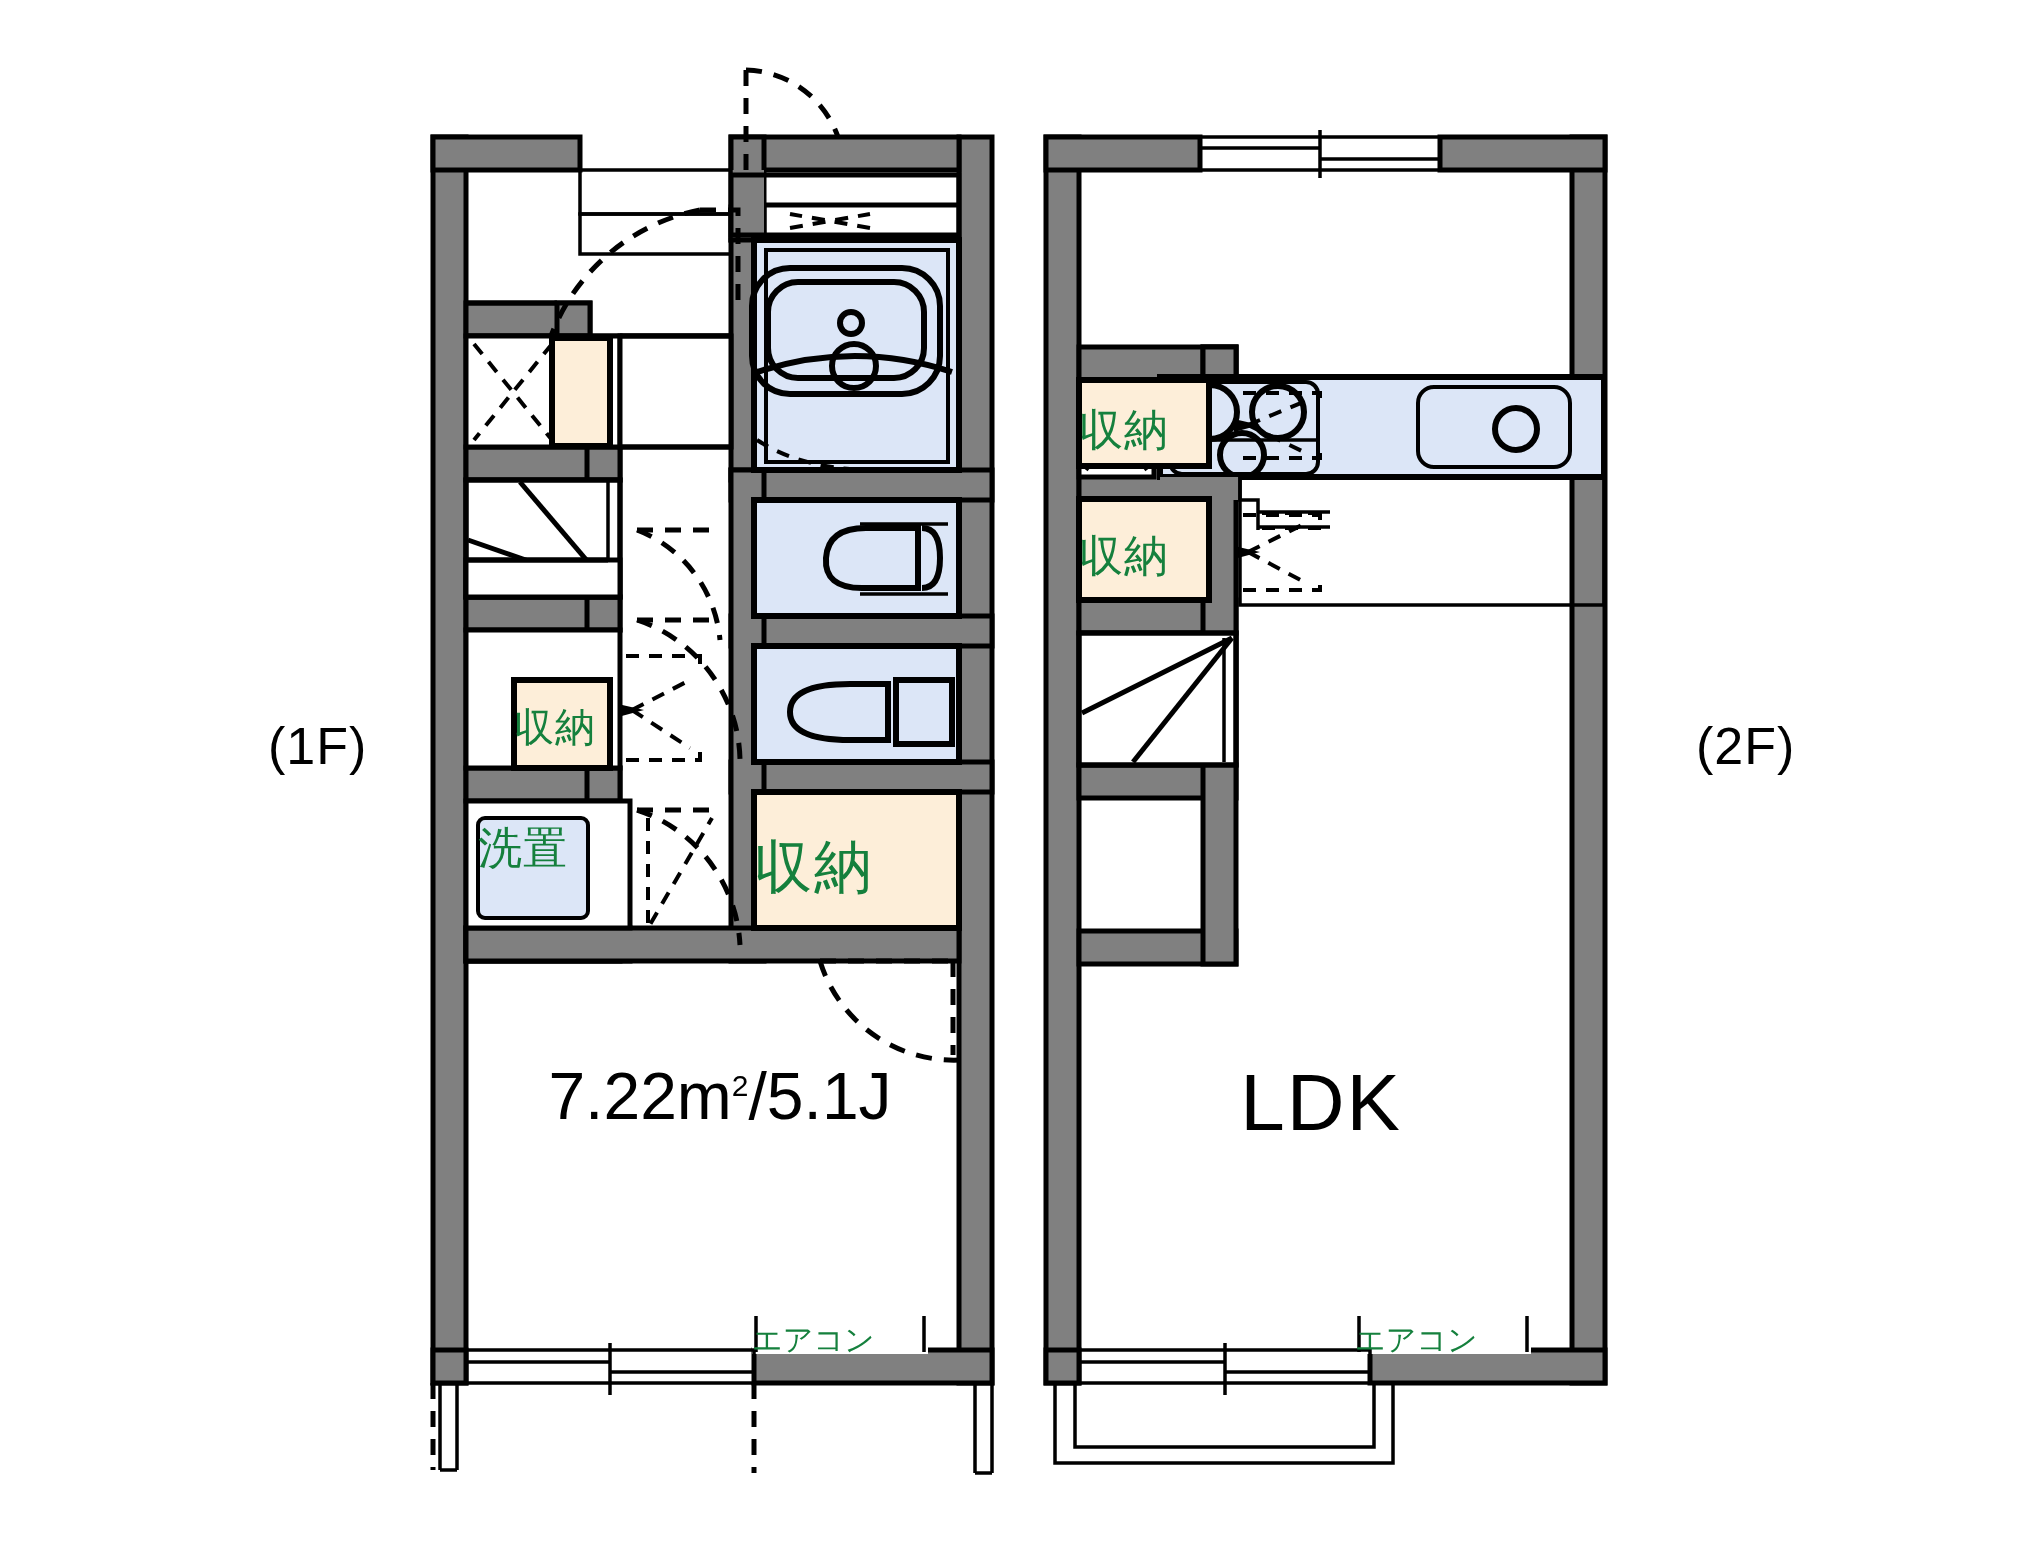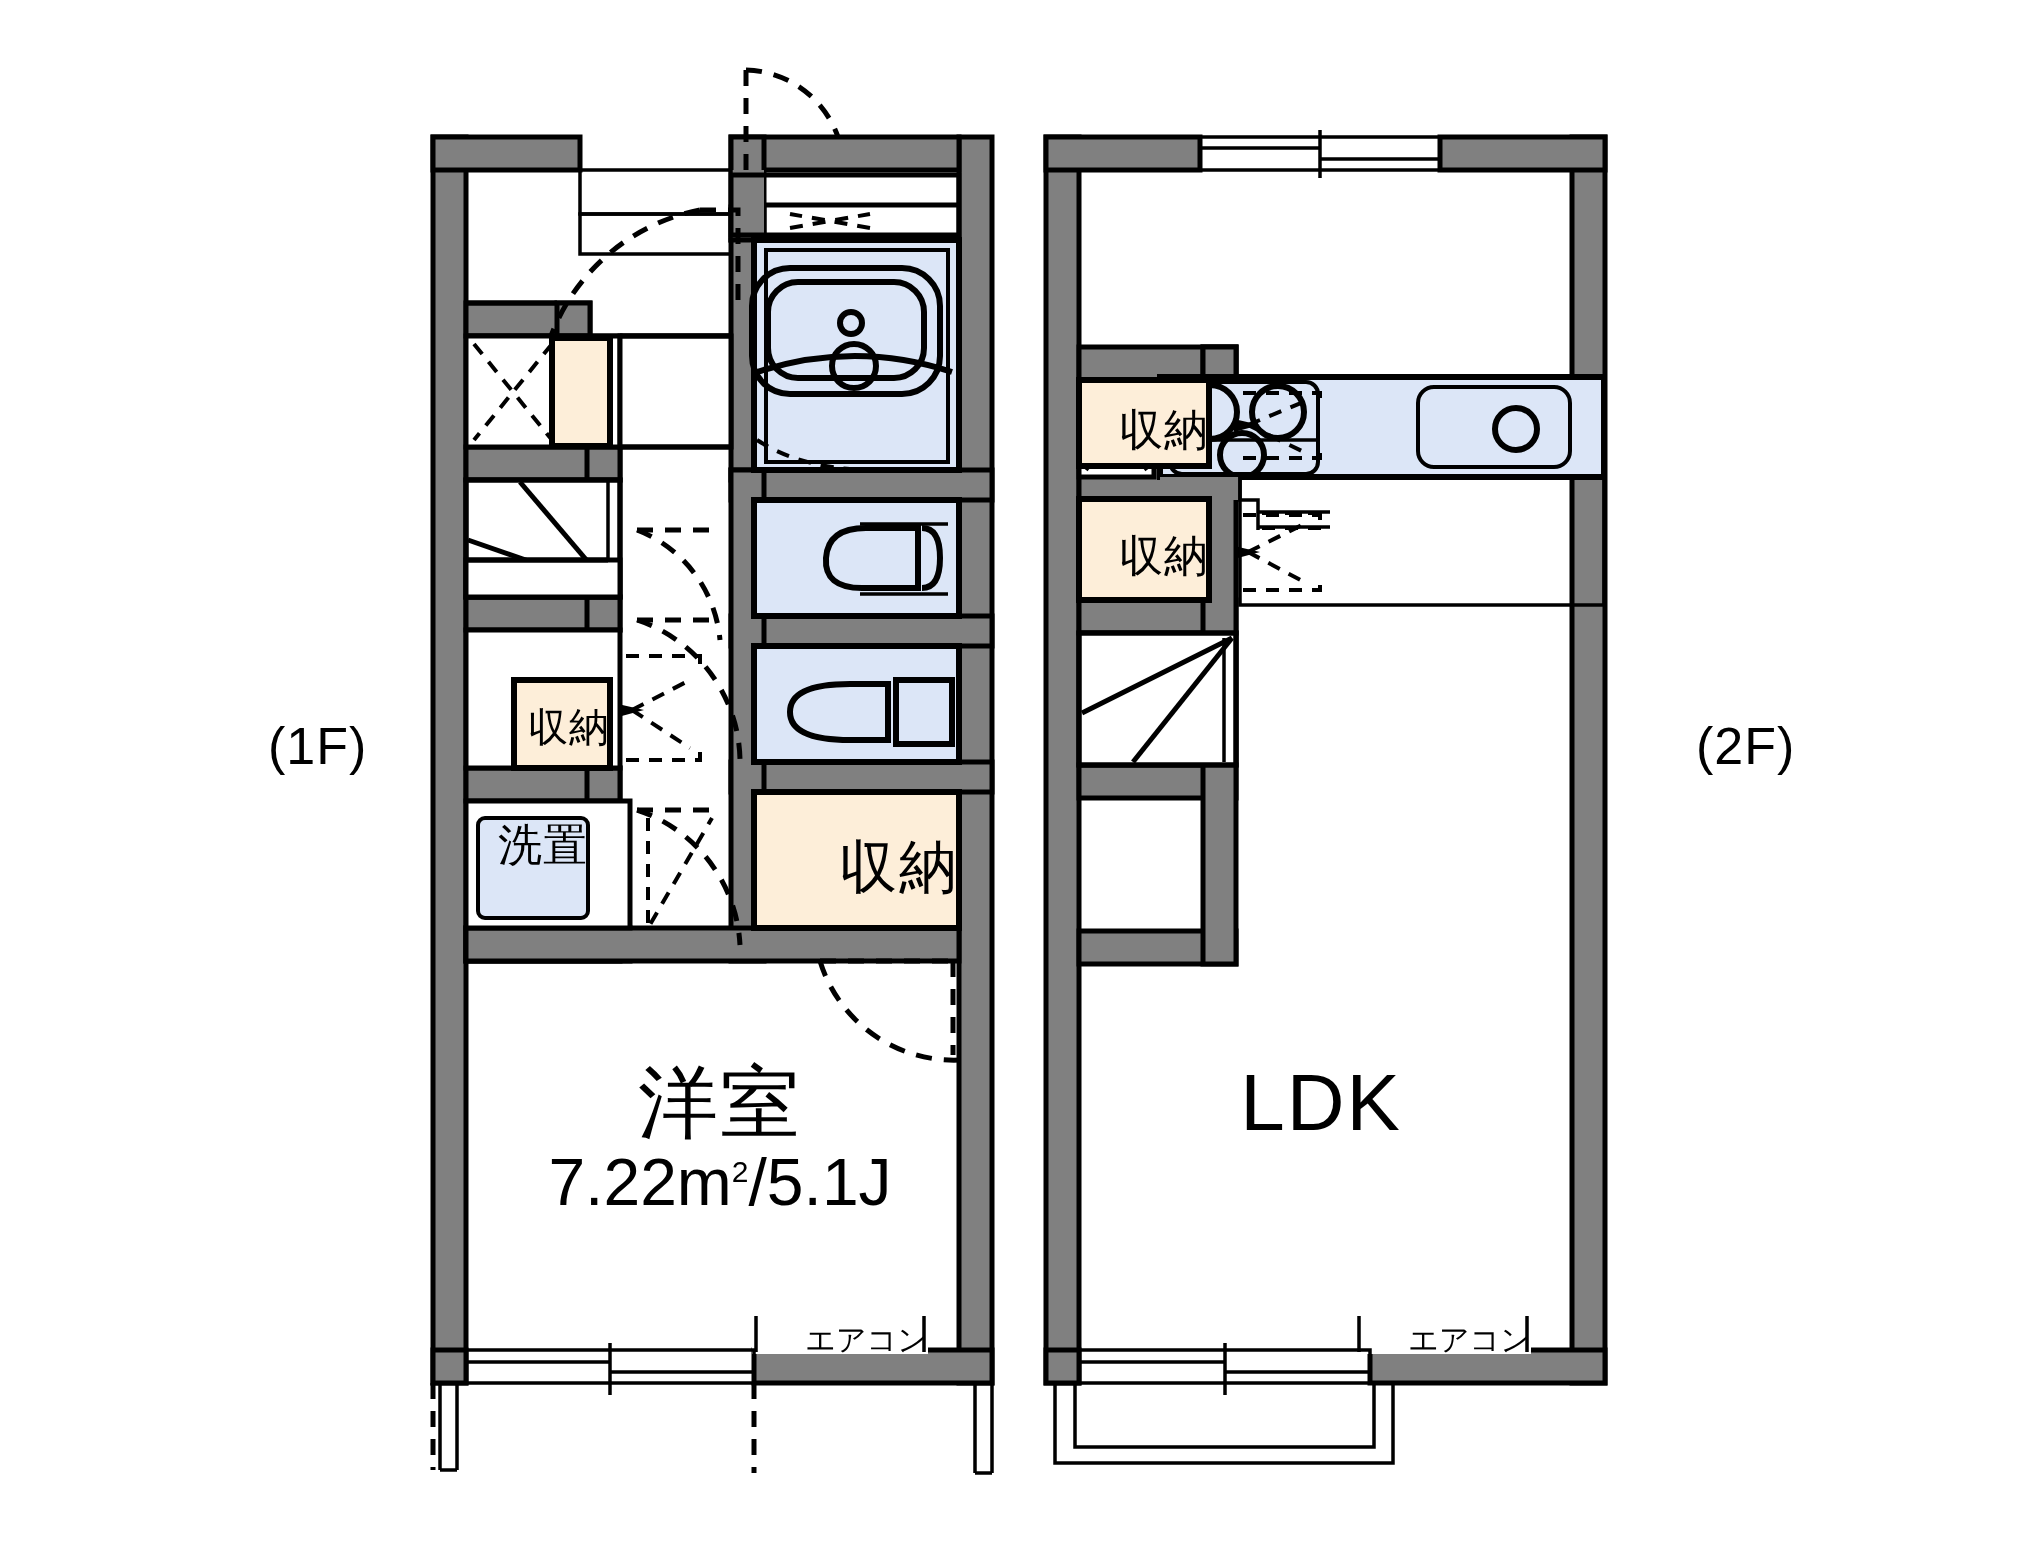--- a/index.html
+++ b/index.html
@@ -57,25 +57,24 @@
   .room-area sup {
     font-size: 30px;
     vertical-align: super;
     line-height: 0;
   }
   #label-washitsu { left: 390px; top: 1060px; width: 660px; }
   #label-ldk { left: 936px; top: 1060px; width: 770px; }
 
   .cell-text {
     position: absolute;
-    text-align: right;
-    color: #000000;
+    text-align: left;
+    color: #15803d;
     white-space: nowrap;
     pointer-events: none;
-    font-family: Liberation Mono, monospace;
   }
   .t-closet-sm { font-size: 40px; letter-spacing: 1px; }
   .t-closet-md { font-size: 44px; letter-spacing: 1px; }
   .t-closet-lg { font-size: 58px; letter-spacing: 2px; }
   .t-wash { font-size: 44px; letter-spacing: 1px; line-height: 46px; }
   .t-ac { font-size: 30px; letter-spacing: 0px; }
 </style>
 </head>
 <body>
 
@@ -366,21 +365,20 @@
         <path class="thin3" d="M 1075 1383 L 1075 1447 L 1374 1447 L 1374 1383"></path>
       </g>
     </g>
   </svg>
 
   <div class="floor-tag" id="tag-1f">(1F)</div>
 
   <div class="floor-tag" id="tag-2f">(2F)</div>
 
   <div class="room-label" id="label-washitsu">
-    <div class="room-name">洋室</div>
     <div class="room-area"><span>7.22m</span><sup>2</sup><span>/5.1J</span></div>
   </div>
 
   <div class="room-label" id="label-ldk">
     <div class="room-name">LDK</div>
   </div>
 
   <div class="cell-text t-closet-sm" style="left:514px; top:700px; width:96px;">収納</div>
 
   <div class="cell-text t-closet-lg" style="left:754px; top:829px; width:205px;">収納</div>

